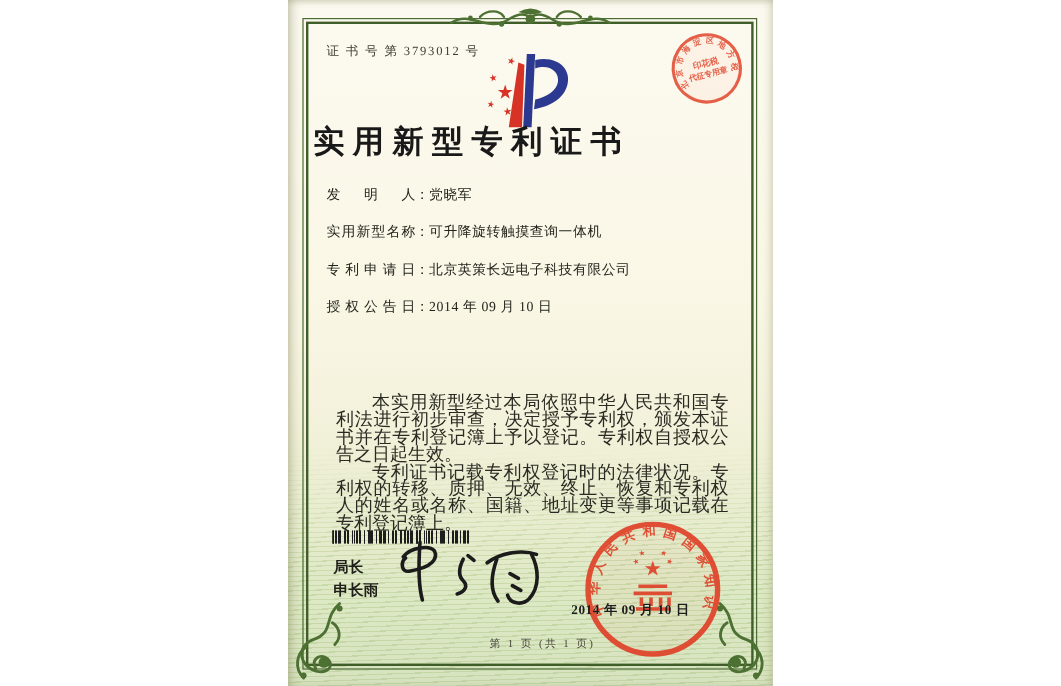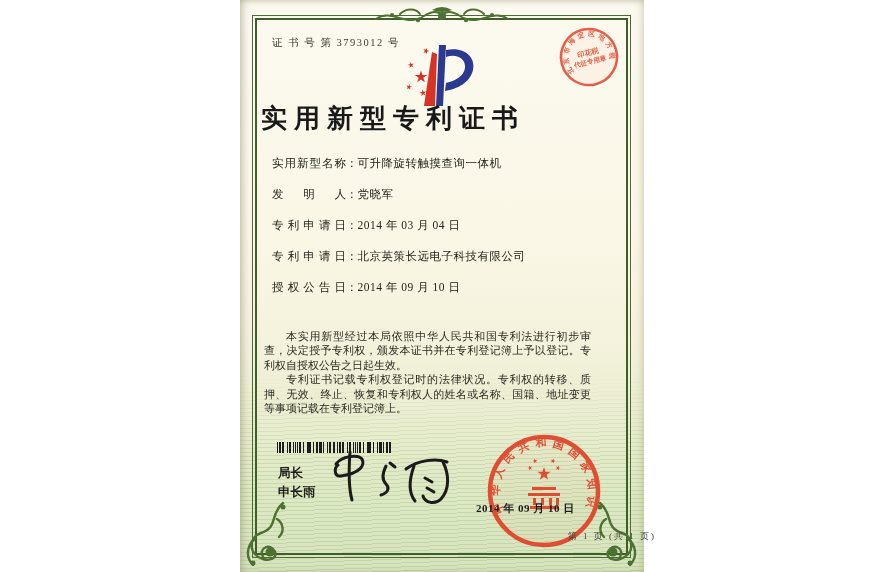--- a/index.html
+++ b/index.html
@@ -22,35 +22,35 @@
   .flourish.left{left:-10px;}
   .flourish.right{right:-10px;transform:scaleX(-1);}
   .cert-no{position:absolute;left:32px;top:36px;font-size:10.5px;color:#3d3d33;letter-spacing:1.5px;}
   .logo{position:absolute;left:157px;top:42px;}
   .title{position:absolute;left:0;top:101px;width:404px;text-align:left;
          font-size:26px;font-weight:700;color:#191919;letter-spacing:7px;margin-left:21px;}
   .fields{position:absolute;left:32px;top:154px;width:340px;}
   .frow{margin-bottom:13px;font-size:11.5px;line-height:18px;color:#24241c;white-space:nowrap;}
   .fl{display:inline-block;width:74px;text-align:justify;text-align-last:justify;}
   .fv{letter-spacing:.5px;}
-  .paras{position:absolute;left:24px;top:329px;width:327px;font-size:11px;line-height:14.4px;
+  .paras{position:absolute;left:40px;top:329px;width:327px;font-size:15px;line-height:14.4px;
          color:#2a2a22;text-align:justify;}
   .paras p{margin:0;text-indent:2em;}
   .barcode{position:absolute;left:37px;top:442px;width:114px;height:11px;
          background:repeating-linear-gradient(90deg,#1d1d1d 0 1px,transparent 1px 2px,#1d1d1d 2px 4px,transparent 4px 6px,#1d1d1d 6px 7px,transparent 7px 10px),
                     repeating-linear-gradient(90deg,#1d1d1d 0 1px,transparent 1px 5px,#1d1d1d 5px 6px,transparent 6px 13px);}
   .officer{position:absolute;left:38px;top:464px;font-family:Liberation Serif, serif;
          font-size:12.5px;font-weight:700;color:#20201a;line-height:19px;}
   .signature{position:absolute;left:88px;top:446px;}
   .seal-main{position:absolute;left:246px;top:433px;}
   .seal-date{position:absolute;left:236px;top:501px;font-size:11px;font-weight:700;color:#1c1c1c;
          letter-spacing:.5px;white-space:nowrap;}
   .seal-tax{position:absolute;left:318px;top:26px;transform:rotate(-14deg);}
-  .footer{position:absolute;left:12px;top:530px;width:404px;text-align:right;
-         font-size:9px;color:#45453a;letter-spacing:2px;}
+  .footer{position:absolute;left:0;top:530px;width:404px;text-align:center;
+         font-size:9px;color:#45453a;letter-spacing:2px;padding-left:10px;}
 </style>
 </head>
 <body>
 
 <div class="stage">
   <div class="photo">
     <div class="guilloche"></div>
 
     <div class="frame">
 
@@ -113,27 +113,24 @@
         <polygon points="0,-1 0.2245,-0.309 0.951,-0.309 0.363,0.118 0.588,0.809 0,0.382 -0.588,0.809 -0.363,0.118 -0.951,-0.309 -0.2245,-0.309" transform="translate(14,23) scale(3.2) rotate(-12)"></polygon>
         <polygon points="0,-1 0.2245,-0.309 0.951,-0.309 0.363,0.118 0.588,0.809 0,0.382 -0.588,0.809 -0.363,0.118 -0.951,-0.309 -0.2245,-0.309" transform="translate(12,45) scale(3) rotate(10)"></polygon>
         <polygon points="0,-1 0.2245,-0.309 0.951,-0.309 0.363,0.118 0.588,0.809 0,0.382 -0.588,0.809 -0.363,0.118 -0.951,-0.309 -0.2245,-0.309" transform="translate(26,51) scale(3.6) rotate(-8)"></polygon>
       </g>
     </svg>
 
     <div class="title">实用新型专利证书</div>
 
     <div class="fields">
       <div class="frow">
-        <span class="fl">实用新型名称</span><span>：</span><span class="fv">可升降旋转触摸查询一体机</span>
-      </div>
-      <div class="frow">
         <span class="fl">发明人</span><span>：</span><span class="fv">党晓军</span>
       </div>
       <div class="frow">
-        <span class="fl">专利申请日</span><span>：</span><span class="fv">2014 年 03 月 04 日</span>
+        <span class="fl">实用新型名称</span><span>：</span><span class="fv">可升降旋转触摸查询一体机</span>
       </div>
       <div class="frow">
         <span class="fl">专利申请日</span><span>：</span><span class="fv">北京英策长远电子科技有限公司</span>
       </div>
       <div class="frow">
         <span class="fl">授权公告日</span><span>：</span><span class="fv">2014 年 09 月 10 日</span>
       </div>
     </div>
 
     <div class="paras">

